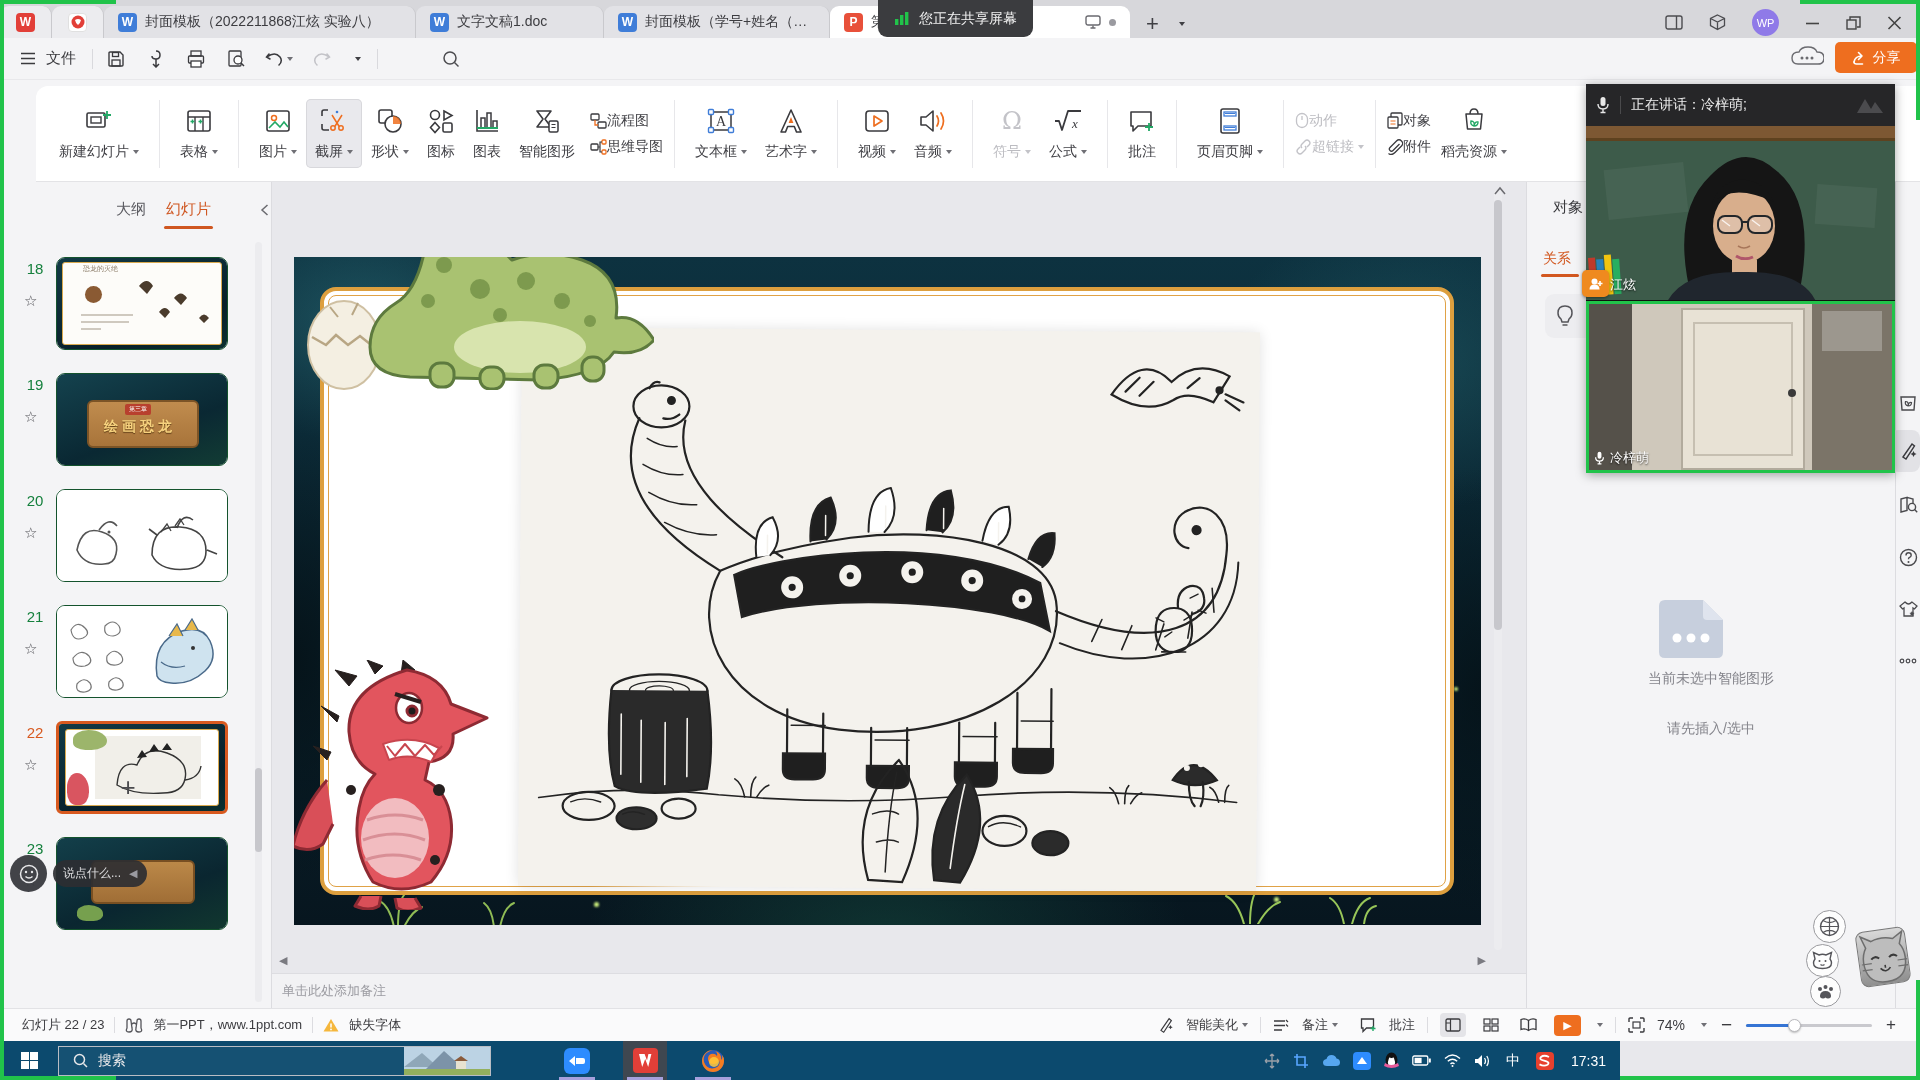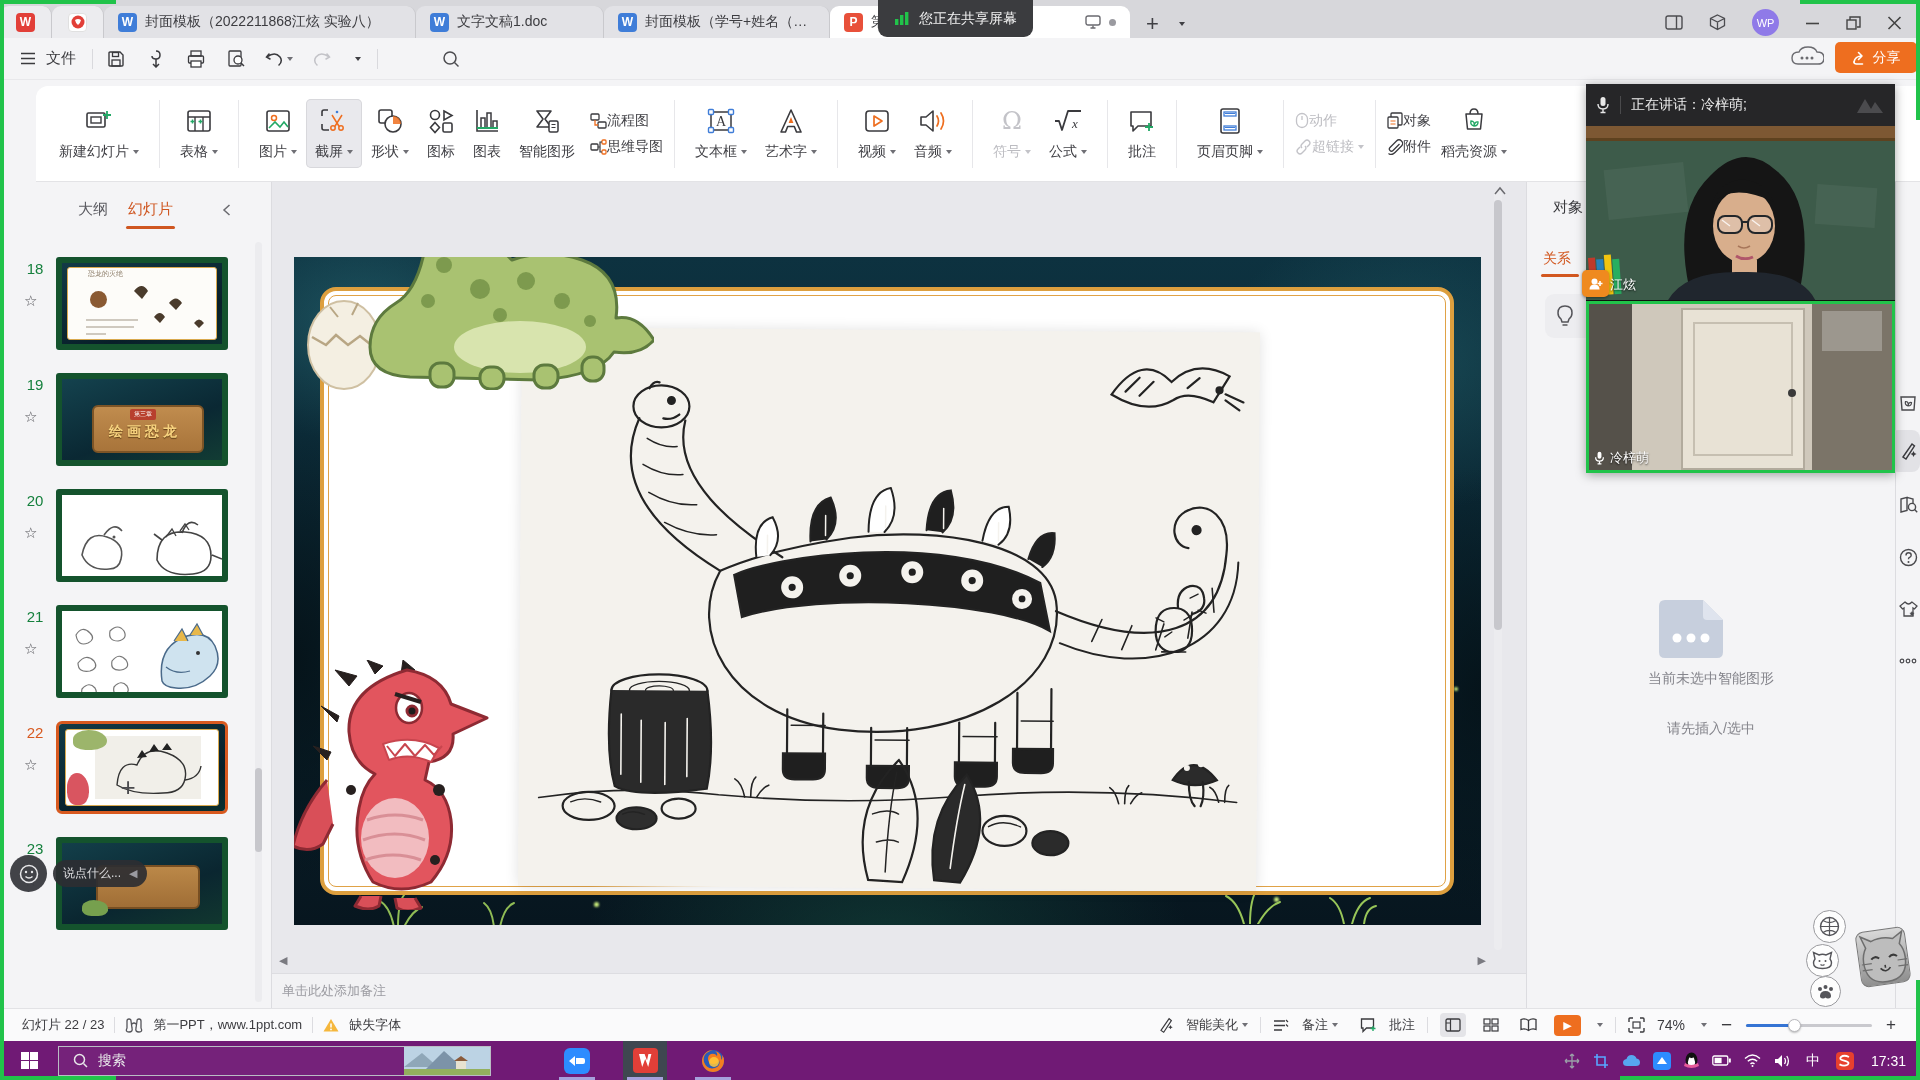--- a/index.html
+++ b/index.html
@@ -36,25 +36,25 @@
   .rb.dis .rlbl{color:#bcbcc1}
   .car{width:0;height:0;border-left:3.5px solid transparent;border-right:3.5px solid transparent;border-top:4px solid #6f6f75;margin-left:4px}
   .dis .car{border-top-color:#c3c3c8}
   .stack{display:flex;flex-direction:column;gap:8px;justify-content:center}
   .rs{display:flex;align-items:center;gap:0;font-size:14px;color:#3f3f44;white-space:nowrap}
   .rs.dis{color:#bcbcc1}
   .vsep{width:1px;height:68px;background:#e7e7ea;margin:0 11px;flex:0 0 auto}
 
   
   .leftpanel{position:absolute;left:0;top:182px;width:272px;height:826px;background:#f4f4f6;border-right:1px solid #dcdce0}
-  .ltabs{position:absolute;left:0;top:18px;width:100%;display:flex;align-items:center;gap:20px;padding-left:78px;font-size:15px}
+  .ltabs{position:absolute;left:0;top:18px;width:100%;display:flex;align-items:center;gap:20px;padding-left:116px;font-size:15px}
   .ltab{color:#5c5c62}
   .ltab.active{color:#cf5620;position:relative}
   .ltab.active::after{content:"";position:absolute;left:-2px;right:-2px;bottom:-10px;height:3px;border-radius:2px;background:#cf5620}
-  .thumb{position:absolute;left:56px;width:172px;height:93px;border:6px solid #14532d;border-radius:3px;overflow:hidden;background:#fff}
+  .thumb{position:absolute;left:56px;width:172px;height:93px;border:1px solid #14532d;border-radius:9px;overflow:hidden;background:#fff}
   .thumb.sel{border:3px solid #d8591f;border-radius:6px}
   .tnum{position:absolute;left:22px;width:26px;font-size:15px;color:#15803d;text-align:center}
   .tnum.sel{color:#d8591f}
   .tstar{position:absolute;left:24px;font-size:15px;color:#55555a}
   .darkslide{width:100%;height:100%;background:linear-gradient(160deg,#123a46,#081f29 70%,#0b2f30)}
   .addslide{position:absolute;left:108px;top:772px;font-size:26px;color:#4a4a4e;width:40px;text-align:center}
 
   
   .canvas{position:absolute;left:272px;top:182px;width:1254px;height:826px;background:#e8e8ec;overflow:hidden}
   .slide{position:absolute;left:22px;top:75px;width:1187px;height:668px;overflow:hidden;background:
@@ -85,21 +85,21 @@
   .sgroup{display:flex;align-items:center;gap:10px}
   .ssep{width:1px;height:16px;background:#dcdce0}
   .viewic{width:26px;height:24px;display:flex;align-items:center;justify-content:center;border-radius:4px}
   .viewic.sel{background:#e4e4e8}
   .playbtn{width:27px;height:21px;background:#ee6e1f;border-radius:4px;color:#fff;font-size:11px;display:flex;align-items:center;justify-content:center}
   .slider{position:relative;width:126px;height:3px;background:#c9c9ce;border-radius:2px}
   .slider .fill{position:absolute;left:0;top:0;height:3px;width:48px;background:#3574d4;border-radius:2px}
   .slider .knob{position:absolute;left:42px;top:-5px;width:13px;height:13px;border-radius:50%;background:#fff;border:1px solid #b9b9bd;box-shadow:0 1px 2px rgba(0,0,0,.25)}
 
   
-  .taskbar{position:absolute;left:0;top:1041px;width:1920px;height:39px;background:#701a75;display:flex;align-items:center;color:#fff}
+  .taskbar{position:absolute;left:0;top:1041px;width:1620px;height:39px;background:#0c4a6e;display:flex;align-items:center;color:#fff}
   .startbtn{width:58px;height:39px;display:flex;align-items:center;justify-content:center}
   .tsearch{width:433px;height:30px;border:1px solid #b9bdc4;background:rgba(255,255,255,.04);display:flex;align-items:center;gap:10px;padding-left:14px;font-size:14px;color:#e8e8ea;position:relative;overflow:hidden}
   .tbicon{width:44px;height:39px;display:flex;align-items:center;justify-content:center;position:relative}
   .tbicon .ul{position:absolute;bottom:0;left:4px;right:4px;height:3px;background:#a6a0dc}
   .tray{position:absolute;right:0;top:0;height:39px;display:flex;align-items:center;gap:13px;padding-right:14px;font-size:13px}
 
   
   .meeting{position:absolute;left:1586px;top:84px;width:309px;height:389px;background:#1c1c1e;z-index:40;box-shadow:0 2px 10px rgba(0,0,0,.35)}
   .mhead{height:42px;background:#262628;display:flex;align-items:center;gap:10px;padding:0 10px;color:#ececec;font-size:14px}
   .cam{position:relative;width:309px;overflow:hidden}

